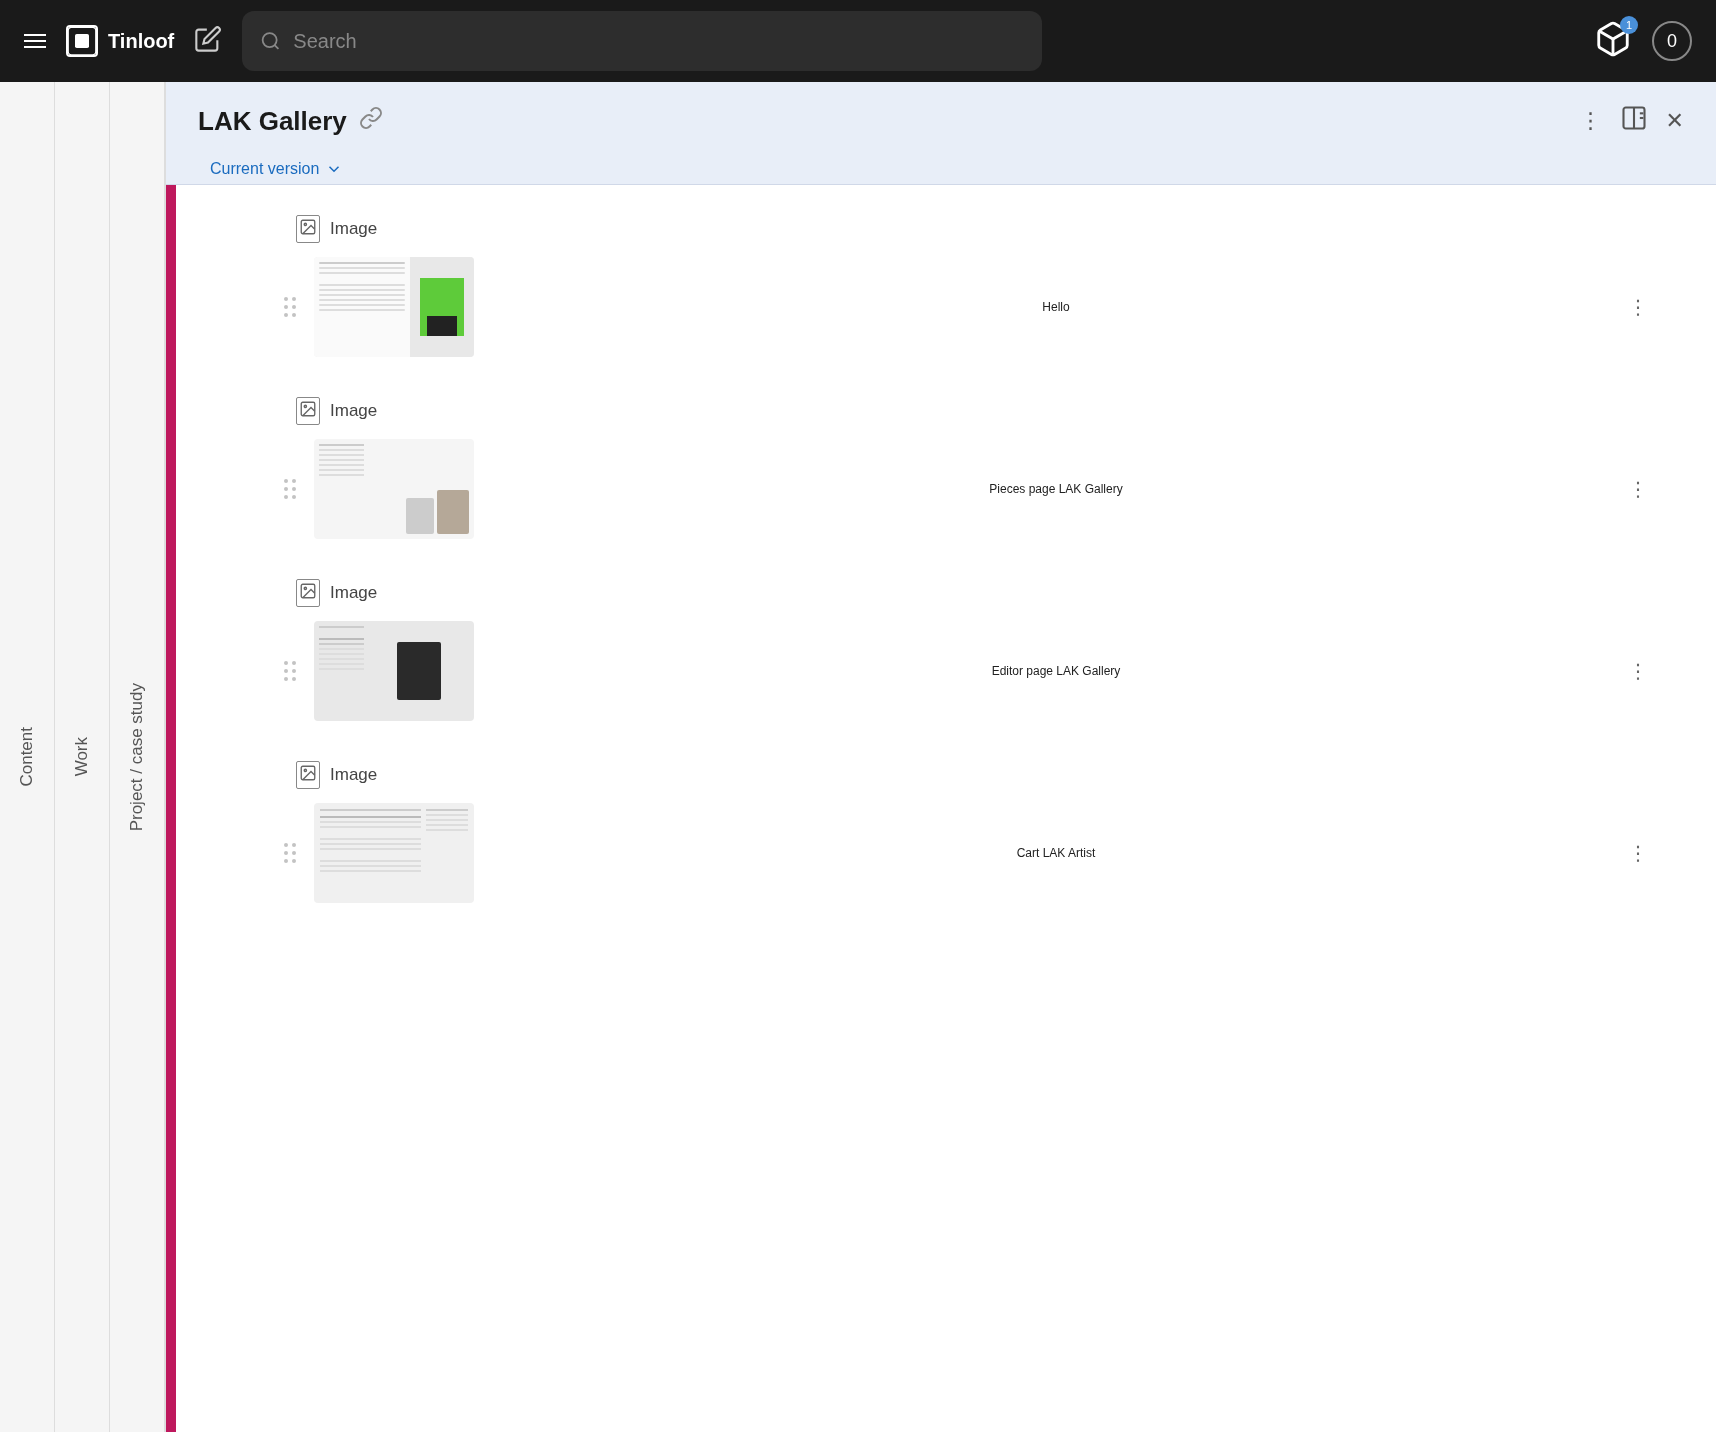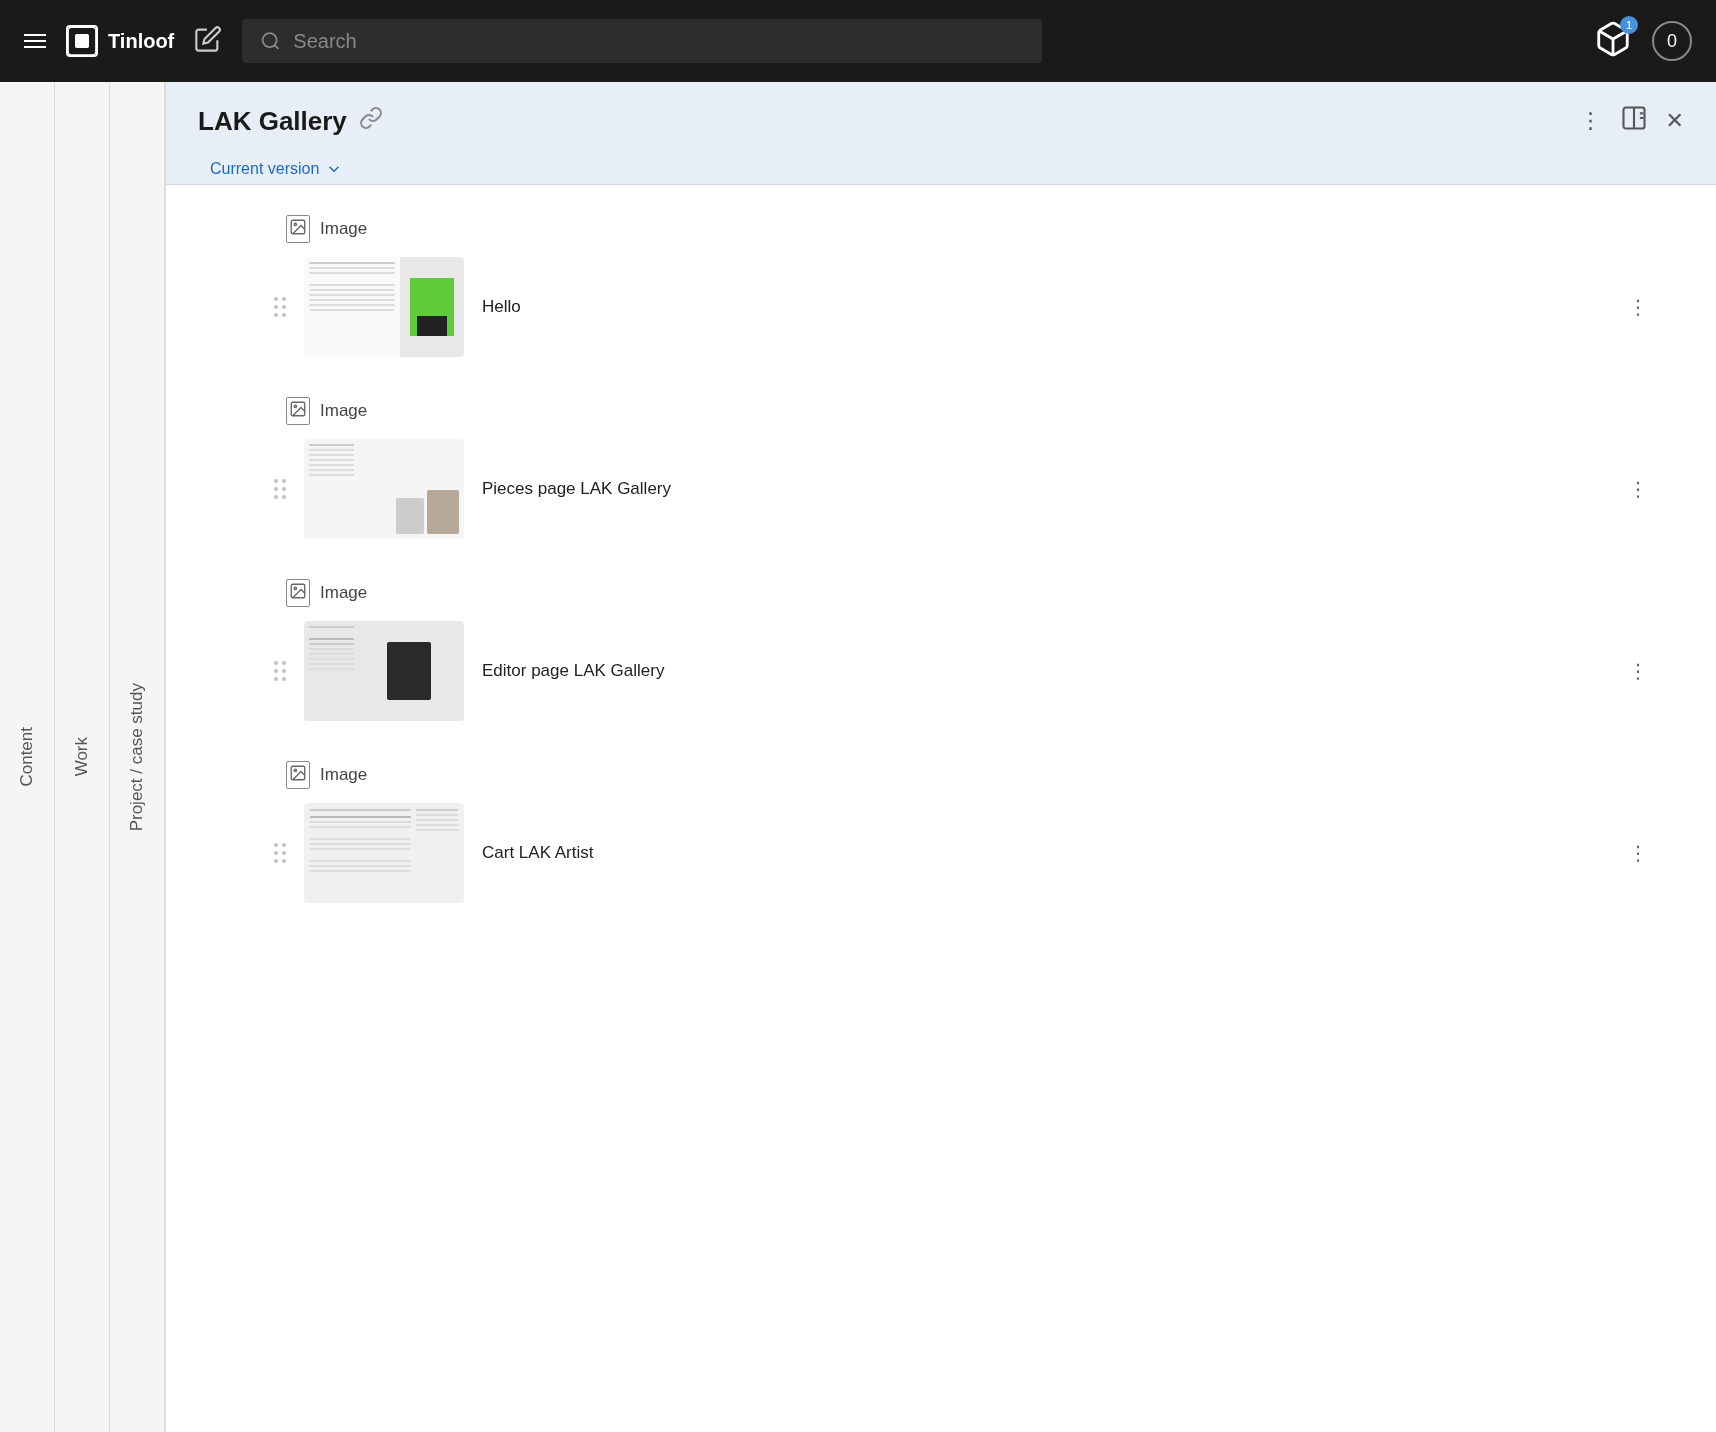--- a/index.html
+++ b/index.html
@@ -18,23 +18,23 @@
     .topnav-menu-icon span { display: block; width: 22px; height: 2px; background: #fff; }
     .topnav-logo { display: flex; align-items: center; gap: 10px; color: #fff; font-size: 20px; font-weight: 600; }
     .topnav-logo-icon { width: 32px; height: 32px; border: 2px solid #fff; border-radius: 4px; }
     .topnav-edit-icon { color: #ccc; font-size: 20px; cursor: pointer; }
     .topnav-search {
       flex: 1;
       max-width: 800px;
       display: flex;
       align-items: center;
       background: #2d2d2d;
-      border-radius: 4px;
+      border-radius: 12px;
       padding: 0 18px;
-      height: 44px;
+      height: 60px;
       gap: 12px;
     }
     .topnav-search input {
       background: transparent;
       border: none;
       outline: none;
       color: #aaa;
       font-size: 20px;
       width: 100%;
     }
@@ -139,20 +139,21 @@
       padding: 6px 12px;
       border-radius: 6px;
     }
 
     
     .editor-body {
       flex: 1;
       background: #fff;
       overflow-y: auto;
       padding: 30px 60px 30px 100px;
+      margin-left: 10px;
     }
 
     
     .image-block { margin-bottom: 40px; }
     .image-label {
       display: flex;
       align-items: center;
       gap: 10px;
       font-size: 17px;
       color: #444;
@@ -189,21 +190,21 @@
       justify-content: center;
     }
     .thumb-content {
       width: 100%; height: 100%;
       display: flex; align-items: stretch;
     }
     .thumb-left { width: 65%; background: #f8f8f8; padding: 6px; display: flex; flex-direction: column; gap: 3px; }
     .thumb-line { height: 3px; background: #ddd; border-radius: 1px; }
     .thumb-line.dark { background: #bbb; }
     .thumb-right { flex: 1; display: flex; align-items: center; justify-content: center; }
-    .image-name { font-size: 17px; color: #222; flex: 1; }
+    .image-name { font-size: 12px; color: #222; flex: 1; text-align: center; }
     .row-more {
       margin-left: auto;
       cursor: pointer;
       color: #666;
       font-size: 20px;
       padding: 4px 8px;
     }
   </style>
 </head>
 <body>

